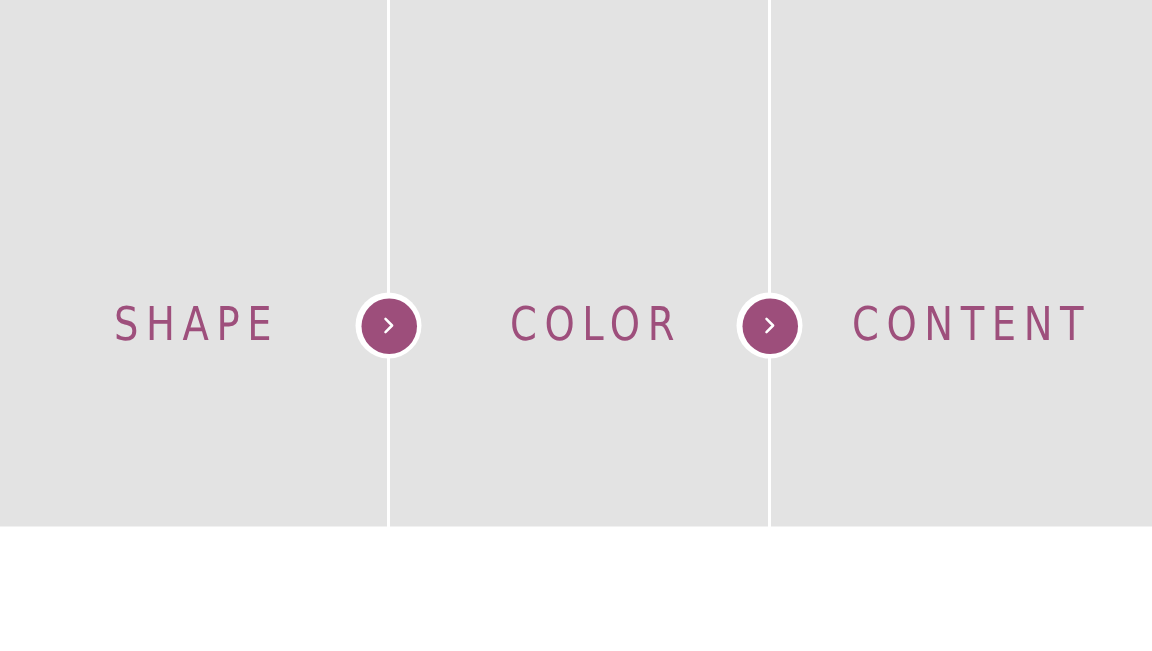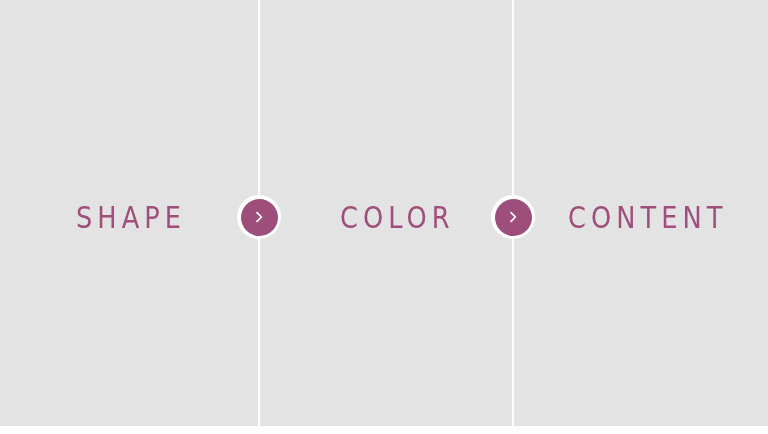--- a/index.html
+++ b/index.html
@@ -9,21 +9,21 @@
   body {
     width: 768px;
     height: 434px;
     overflow: hidden;
     font-family: "Liberation Sans", sans-serif;
   }
 
   .stepper-canvas {
     position: relative;
     width: 768px;
-    height: 426px;
+    height: 351px;
     background: #e3e3e3;
   }
 
   
   .connector-line {
     position: absolute;
     top: 0;
     width: 2px;
     height: 434px;
     background: #ffffff;

